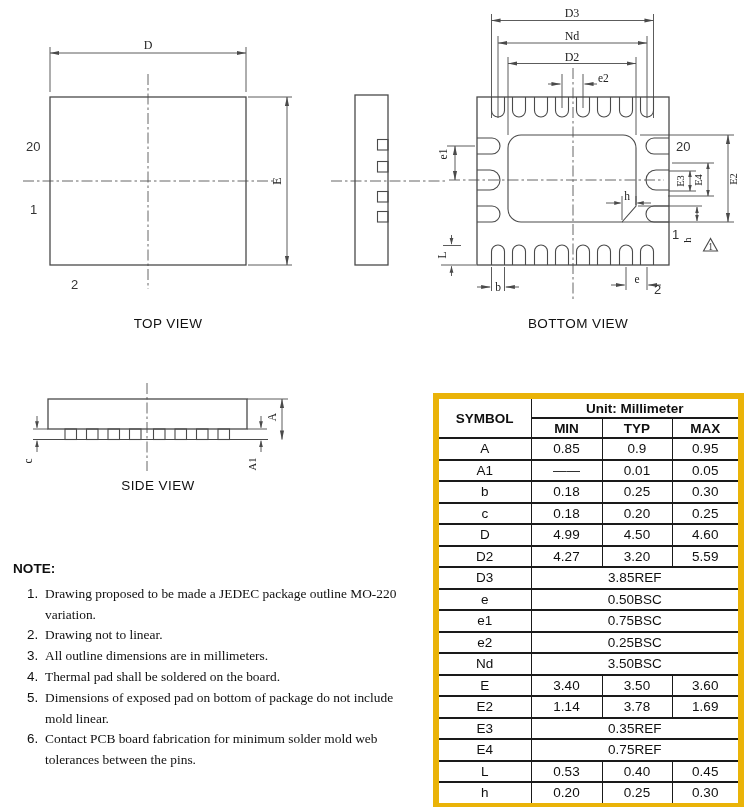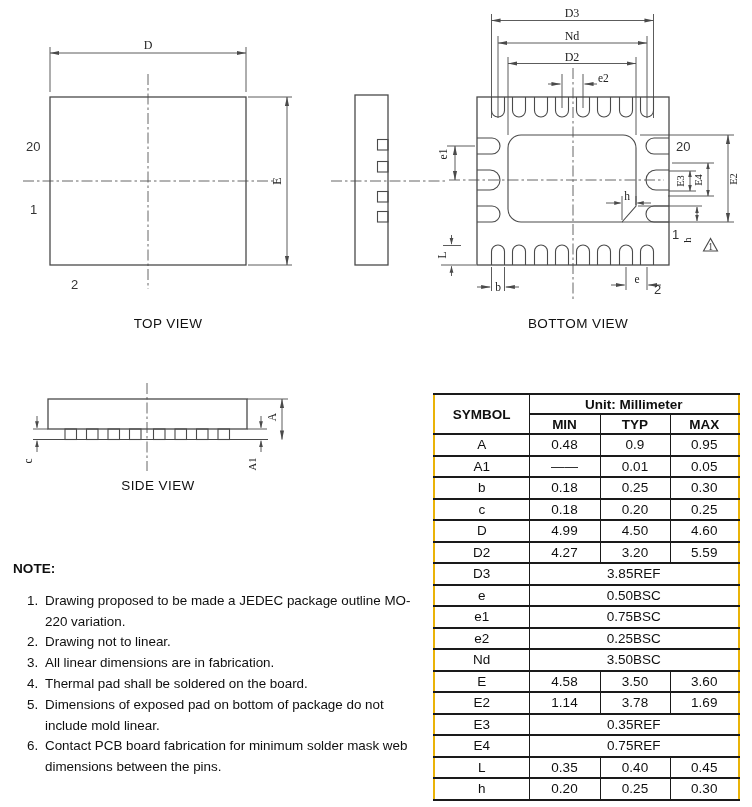--- a/index.html
+++ b/index.html
@@ -19,29 +19,29 @@
   text { fill:#222; }
   .td1 { font:12px "Liberation Serif", serif; }
   .td2 { font:11.5px "Liberation Serif", serif; }
   .tds { font:10.5px "Liberation Serif", serif; }
   .tp  { font:13px "Liberation Sans", sans-serif; fill:#333; }
   .tc  { font:13.5px "Liberation Sans", sans-serif; fill:#111; letter-spacing:0.4px; }
   .tt  { font:9.5px "Liberation Serif", serif; fill:#333; }
 
   
   #notes { position:absolute; left:13px; top:559px; width:410px; font-size:13.4px; line-height:20.8px; color:#0f0f0f; }
-  #notes .note-title { font-weight:bold; font-size:13.6px; margin-bottom:11px; }
+  #notes .note-title { font-weight:bold; font-size:13.6px; margin-bottom:4px; }
   .note-item { display:flex; padding-left:14px; }
   .note-num  { width:18px; flex:none; }
-  .note-text { width:376px; }
+  .note-text { width:376px;font-family:Liberation Serif, serif; }
 
   
   #dim-table { position:absolute; left:433px; top:393px; border-collapse:collapse; table-layout:fixed;
                font-family:"Liberation Sans", sans-serif; font-size:13.5px; color:#0f0f0f;
-               border:2px solid #eab308; }
+               border:6px solid #eab308; }
   #dim-table th, #dim-table td {
     border:1px solid #1a1a1a; border-top-width:2px; border-bottom-width:2px;
     text-align:center; vertical-align:middle; padding:0;
   }
   #dim-table th { font-weight:bold; height:18px; }
   #dim-table td { height:19.5px; }
 </style>
 </head>
 <body>
 
@@ -260,33 +260,33 @@
   <div class="note-item">
     <span class="note-num">1.</span>
     <span class="note-text">Drawing proposed to be made a JEDEC package outline MO-220 variation.</span>
   </div>
   <div class="note-item">
     <span class="note-num">2.</span>
     <span class="note-text">Drawing not to linear.</span>
   </div>
   <div class="note-item">
     <span class="note-num">3.</span>
-    <span class="note-text">All linear dimensions are in fabrication.</span>
+    <span class="note-text">All outline dimensions are in millimeters.</span>
   </div>
   <div class="note-item">
     <span class="note-num">4.</span>
     <span class="note-text">Thermal pad shall be soldered on the board.</span>
   </div>
   <div class="note-item">
     <span class="note-num">5.</span>
     <span class="note-text">Dimensions of exposed pad on bottom of package do not include mold linear.</span>
   </div>
   <div class="note-item">
     <span class="note-num">6.</span>
-    <span class="note-text">Contact PCB board fabrication for minimum solder mask web dimensions between the pins.</span>
+    <span class="note-text">Contact PCB board fabrication for minimum solder mold web tolerances between the pins.</span>
   </div>
 </div>
 
 <table id="dim-table">
   <colgroup>
       <col style="width:95px">
       <col style="width:71px">
       <col style="width:70px">
       <col style="width:69px">
     </colgroup>
@@ -295,21 +295,21 @@
     <th rowspan="2">SYMBOL</th>
     <th colspan="3">Unit: Millimeter</th>
   </tr>
   <tr>
     <th>MIN</th>
     <th>TYP</th>
     <th>MAX</th>
   </tr>
   <tr>
     <td>A</td>
-    <td>0.48</td>
+    <td>0.85</td>
     <td>0.9</td>
     <td>0.95</td>
   </tr>
   <tr>
     <td>A1</td>
     <td>——</td>
     <td>0.01</td>
     <td>0.05</td>
   </tr>
   <tr>
@@ -351,41 +351,41 @@
   <tr>
     <td>e2</td>
     <td colspan="3">0.25BSC</td>
   </tr>
   <tr>
     <td>Nd</td>
     <td colspan="3">3.50BSC</td>
   </tr>
   <tr>
     <td>E</td>
-    <td>4.58</td>
+    <td>3.40</td>
     <td>3.50</td>
     <td>3.60</td>
   </tr>
   <tr>
     <td>E2</td>
     <td>1.14</td>
     <td>3.78</td>
     <td>1.69</td>
   </tr>
   <tr>
     <td>E3</td>
     <td colspan="3">0.35REF</td>
   </tr>
   <tr>
     <td>E4</td>
     <td colspan="3">0.75REF</td>
   </tr>
   <tr>
     <td>L</td>
-    <td>0.35</td>
+    <td>0.53</td>
     <td>0.40</td>
     <td>0.45</td>
   </tr>
   <tr>
     <td>h</td>
     <td>0.20</td>
     <td>0.25</td>
     <td>0.30</td>
   </tr>
 </tbody>

